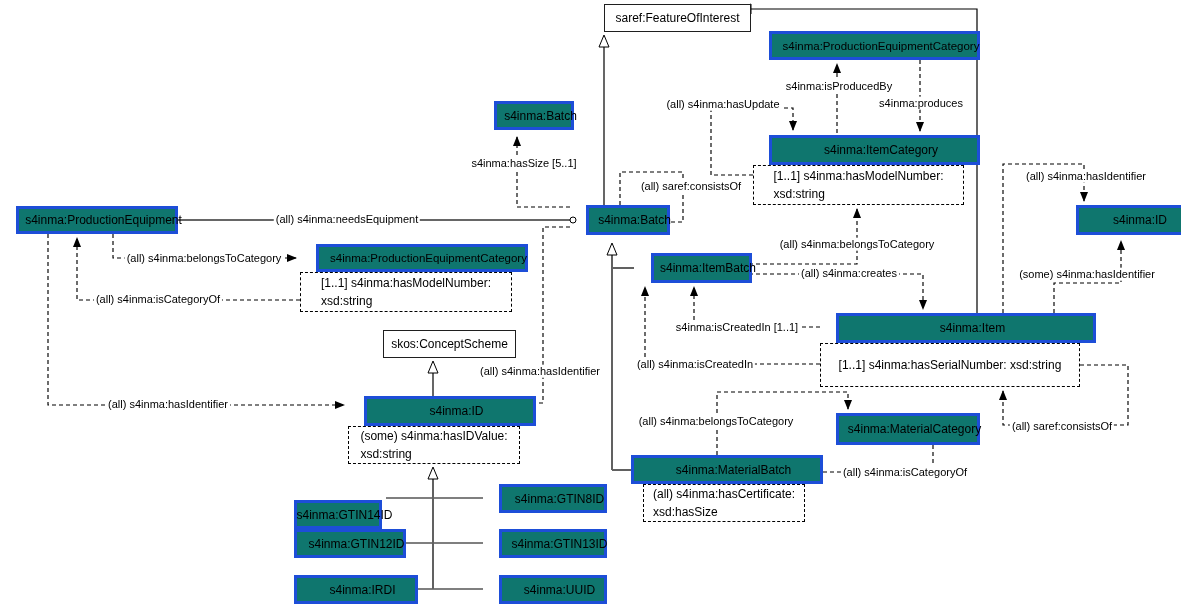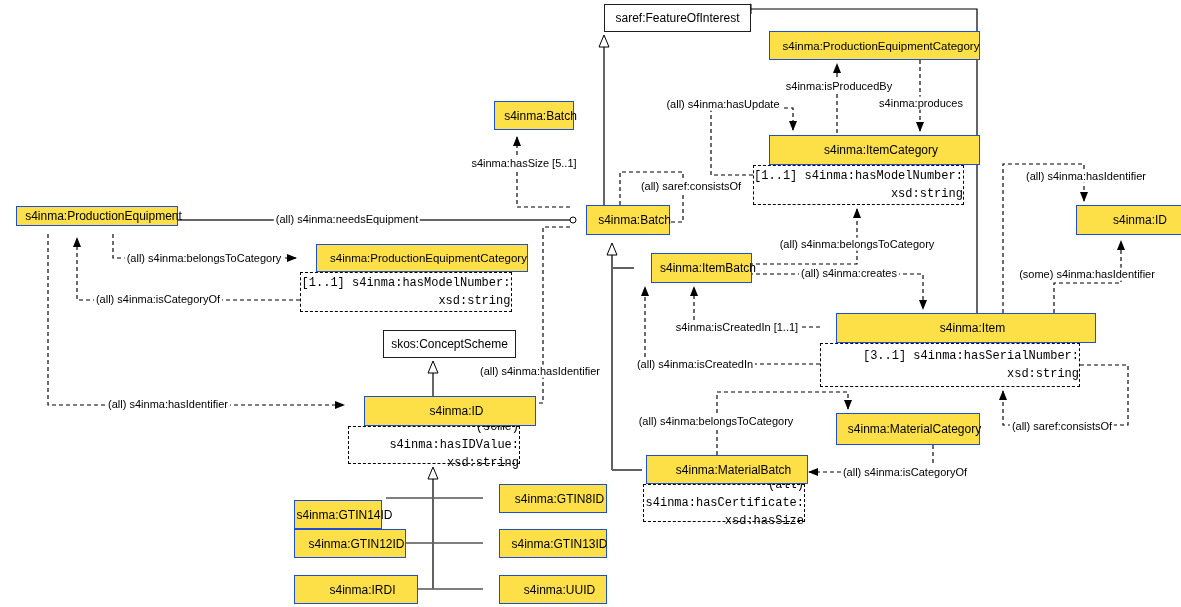--- a/index.html
+++ b/index.html
@@ -1,25 +1,25 @@
 <!DOCTYPE html>
 <html><head>
 <meta charset="utf-8">
 <style>
   html,body{margin:0;padding:0;background:#fff;}
   .stage{position:relative;width:1181px;height:607px;background:#ffffff;
          font-family:"Liberation Sans",sans-serif;overflow:hidden;color:#000;}
   svg.edges{position:absolute;left:0;top:0;}
   .node{position:absolute;display:flex;align-items:center;justify-content:center;
         font-size:12px;text-align:center;box-sizing:border-box;white-space:nowrap;z-index:2;margin-left:16px;}
-  .orange{background:#fde047;border:1px solid #1d4ed8;padding-left:13px;}
+  .orange{background:#0f766e;border:3px solid #1d4ed8;padding-left:13px;}
   .white{background:#ffffff;border:1px solid #1f1f1f;}
   .attr{position:absolute;box-sizing:border-box;border:1px dashed #000;background:#fff;
-        display:flex;align-items:center;justify-content:center;text-align:right;
-        font-size:12px;white-space:pre-line;line-height:1.5;z-index:1;font-family:Liberation Mono, monospace;}
+        display:flex;align-items:center;justify-content:center;text-align:left;
+        font-size:12px;white-space:pre-line;line-height:1.5;z-index:1;}
   .elabel{position:absolute;transform:translate(-50%,-50%);background:#fff;
           font-size:11px;line-height:1.15;white-space:nowrap;padding:0 2px;z-index:3;}
 </style>
 </head>
 <body>
 
 <div class="stage">
 
   <svg class="edges" width="1181" height="607" viewBox="0 0 1181 607">
     <defs>
@@ -78,42 +78,42 @@
   <div class="node orange" style="left:753px;top:31px;width:211px;height:29px;font-size:11.5px">s4inma:ProductionEquipmentCategory</div>
 
   <div class="node orange" style="left:478px;top:101px;width:80px;height:29px">s4inma:Batch</div>
 
   <div class="node orange" style="left:753px;top:135px;width:211px;height:30px">s4inma:ItemCategory</div>
   <div class="attr" style="left:753px;top:165px;width:211px;height:40px">[1..1] s4inma:hasModelNumber:
 xsd:string</div>
 
   <div class="node orange" style="left:570px;top:205px;width:84px;height:30px">s4inma:Batch</div>
 
-  <div class="node orange" style="left:0px;top:206px;width:162px;height:20px">s4inma:ProductionEquipment</div>
+  <div class="node orange" style="left:0px;top:206px;width:162px;height:28px">s4inma:ProductionEquipment</div>
 
   <div class="node orange" style="left:300px;top:244px;width:212px;height:28px;font-size:11.5px">s4inma:ProductionEquipmentCategory</div>
   <div class="attr" style="left:300px;top:272px;width:212px;height:40px">[1..1] s4inma:hasModelNumber:
 xsd:string</div>
 
   <div class="node orange" style="left:635px;top:253px;width:101px;height:30px">s4inma:ItemBatch</div>
 
   <div class="node orange" style="left:1060px;top:205px;width:115px;height:30px">s4inma:ID</div>
 
   <div class="node orange" style="left:820px;top:313px;width:260px;height:30px">s4inma:Item</div>
-  <div class="attr" style="left:820px;top:343px;width:260px;height:44px">[3..1] s4inma:hasSerialNumber: xsd:string</div>
+  <div class="attr" style="left:820px;top:343px;width:260px;height:44px">[1..1] s4inma:hasSerialNumber: xsd:string</div>
 
   <div class="node white" style="left:367px;top:330px;width:133px;height:28px">skos:ConceptScheme</div>
 
   <div class="node orange" style="left:348px;top:396px;width:172px;height:30px">s4inma:ID</div>
   <div class="attr" style="left:348px;top:426px;width:172px;height:38px">(some) s4inma:hasIDValue:
 xsd:string</div>
 
   <div class="node orange" style="left:820px;top:413px;width:144px;height:32px">s4inma:MaterialCategory</div>
 
-  <div class="node orange" style="left:630px;top:455px;width:162px;height:29px">s4inma:MaterialBatch</div>
+  <div class="node orange" style="left:615px;top:455px;width:192px;height:29px">s4inma:MaterialBatch</div>
   <div class="attr" style="left:643px;top:484px;width:162px;height:38px">(all) s4inma:hasCertificate:
 xsd:hasSize</div>
 
   <div class="node orange" style="left:278px;top:500px;width:88px;height:29px">s4inma:GTIN14ID</div>
   <div class="node orange" style="left:483px;top:484px;width:108px;height:29px">s4inma:GTIN8ID</div>
   <div class="node orange" style="left:278px;top:529px;width:112px;height:29px">s4inma:GTIN12ID</div>
   <div class="node orange" style="left:483px;top:529px;width:108px;height:29px">s4inma:GTIN13ID</div>
   <div class="node orange" style="left:278px;top:575px;width:124px;height:29px">s4inma:IRDI</div>
   <div class="node orange" style="left:483px;top:575px;width:108px;height:29px">s4inma:UUID</div>
 

